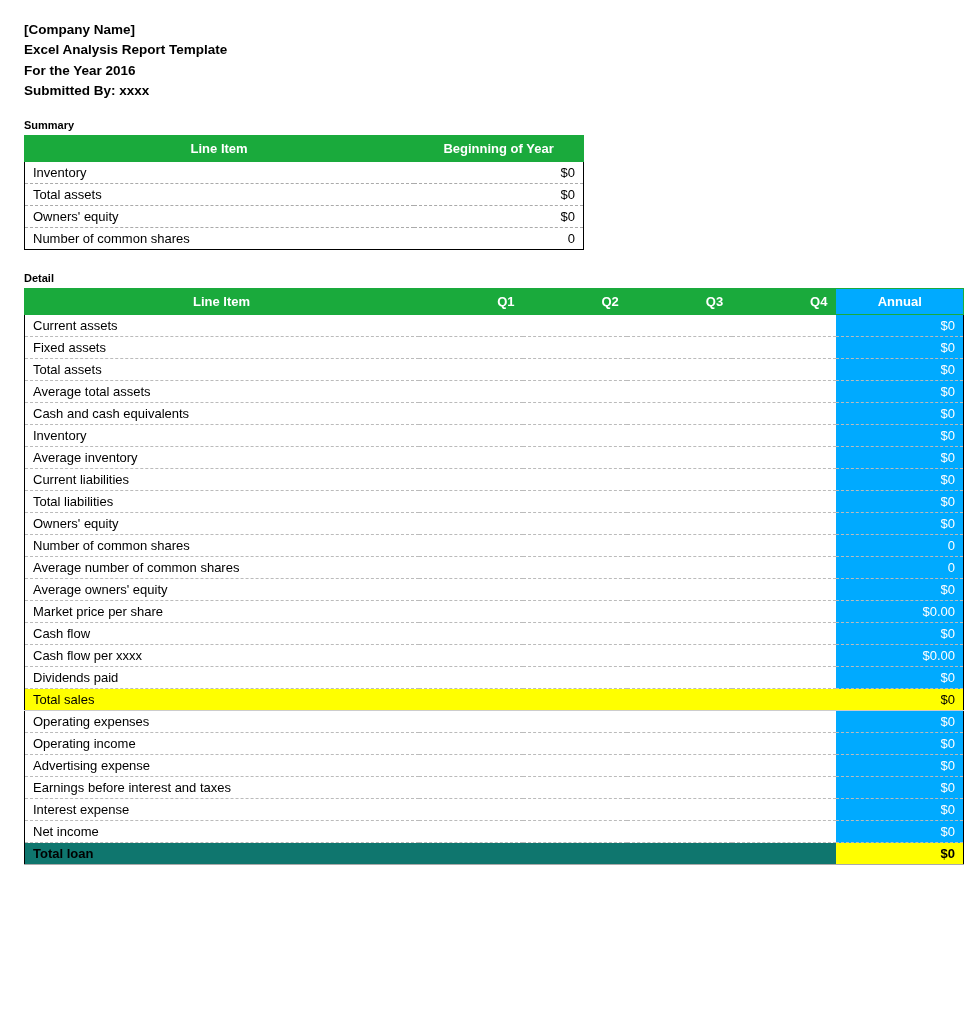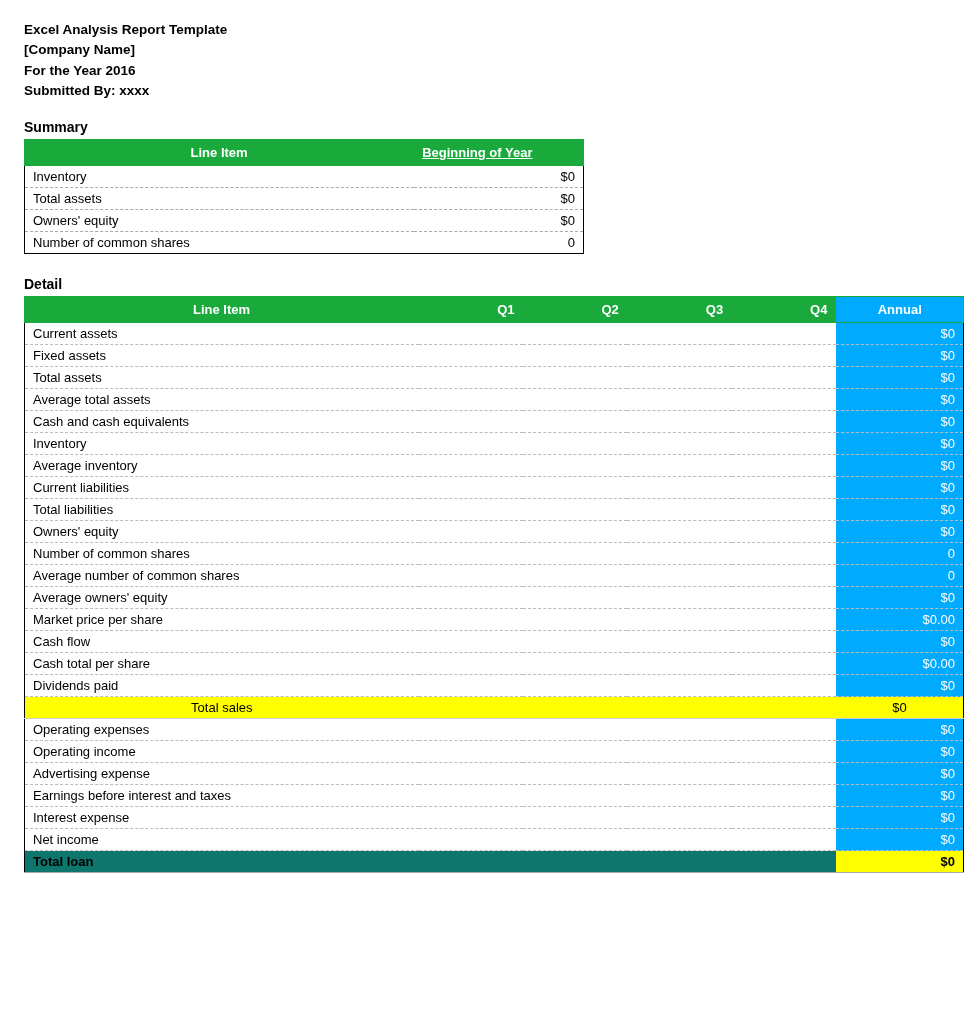--- a/index.html
+++ b/index.html
@@ -14,21 +14,21 @@
       margin-bottom: 18px;
     }
     .header-block p {
       font-weight: bold;
       line-height: 1.5;
       font-size: 13.5px;
     }
     .section-label {
       font-weight: bold;
       margin-bottom: 4px;
-      font-size: 14px;
+      font-size: 11px;
     }
     
     .summary-table {
       border-collapse: collapse;
       width: 560px;
       margin-bottom: 22px;
       border: 1.5px solid #000;
     }
     .summary-table thead tr th {
       background-color: #1aaa3c;
@@ -38,22 +38,21 @@
       text-align: center;
       font-size: 13px;
       border: 1px solid #1aaa3c;
     }
     .summary-table thead tr th.line-item-col {
       text-align: center;
       width: 390px;
     }
     .summary-table thead tr th.value-col {
       width: 170px;
-      text-align: left;
-      text-decoration: underline;
+      text-align: center;
     }
     .summary-table tbody tr td {
       padding: 3px 8px;
       border-bottom: 1px dashed #aaa;
       font-size: 13px;
     }
     .summary-table tbody tr td.value-col {
       text-align: right;
     }
     
@@ -99,42 +98,41 @@
     .detail-table tbody tr td.annual-col {
       background-color: #00aaff;
       color: #fff;
       text-align: right;
       width: 110px;
     }
     .detail-table tbody tr.highlight-yellow td {
       background-color: #ffff00;
       font-weight: normal;
       border-bottom: 1px solid #ccc;
-      text-align: center;
     }
     .detail-table tbody tr.highlight-yellow td.annual-col {
       background-color: #ffff00;
       color: #000;
     }
     .detail-table tbody tr.highlight-yellow-bold td {
       background-color: #0f766e;
       font-weight: bold;
       border-bottom: 1px solid #aaa;
     }
     .detail-table tbody tr.highlight-yellow-bold td.annual-col {
       background-color: #ffff00;
       color: #000;
     }
   </style>
 </head>
 <body>
 
 <div class="header-block">
+  <p>[Company Name]</p>
   <p>Excel Analysis Report Template</p>
-  <p>[Company Name]</p>
   <p>For the Year 2016</p>
   <p>Submitted By:  xxxx</p>
 </div>
 
 <div>
   <div class="section-label">Summary</div>
   <table class="summary-table">
     <thead>
       <tr>
         <th class="line-item-col">Line Item</th>
@@ -292,21 +290,21 @@
   </tr>
         <tr>
     <td class="line-item-col">Cash flow</td>
     <td class="q-col"></td>
     <td class="q-col"></td>
     <td class="q-col"></td>
     <td class="q-col"></td>
     <td class="annual-col">$0</td>
   </tr>
         <tr>
-    <td class="line-item-col">Cash total per share</td>
+    <td class="line-item-col">Cash flow per xxxx</td>
     <td class="q-col"></td>
     <td class="q-col"></td>
     <td class="q-col"></td>
     <td class="q-col"></td>
     <td class="annual-col">$0.00</td>
   </tr>
         <tr>
     <td class="line-item-col">Dividends paid</td>
     <td class="q-col"></td>
     <td class="q-col"></td>

